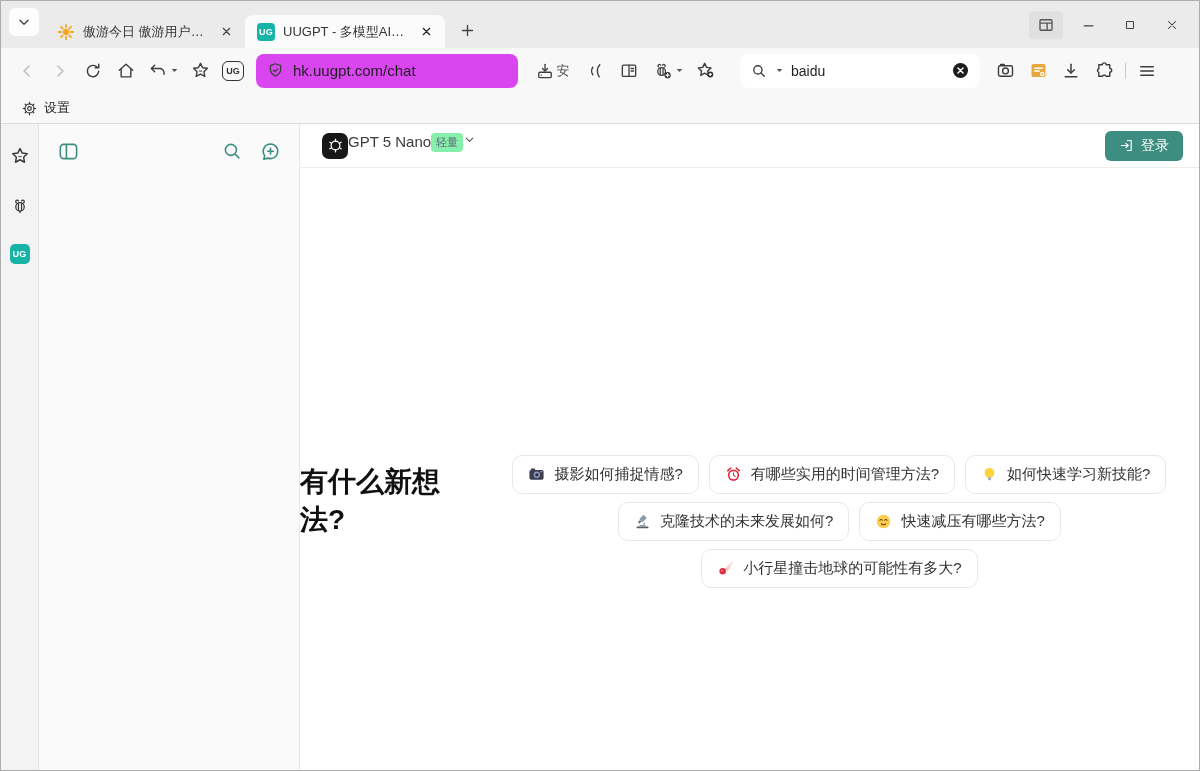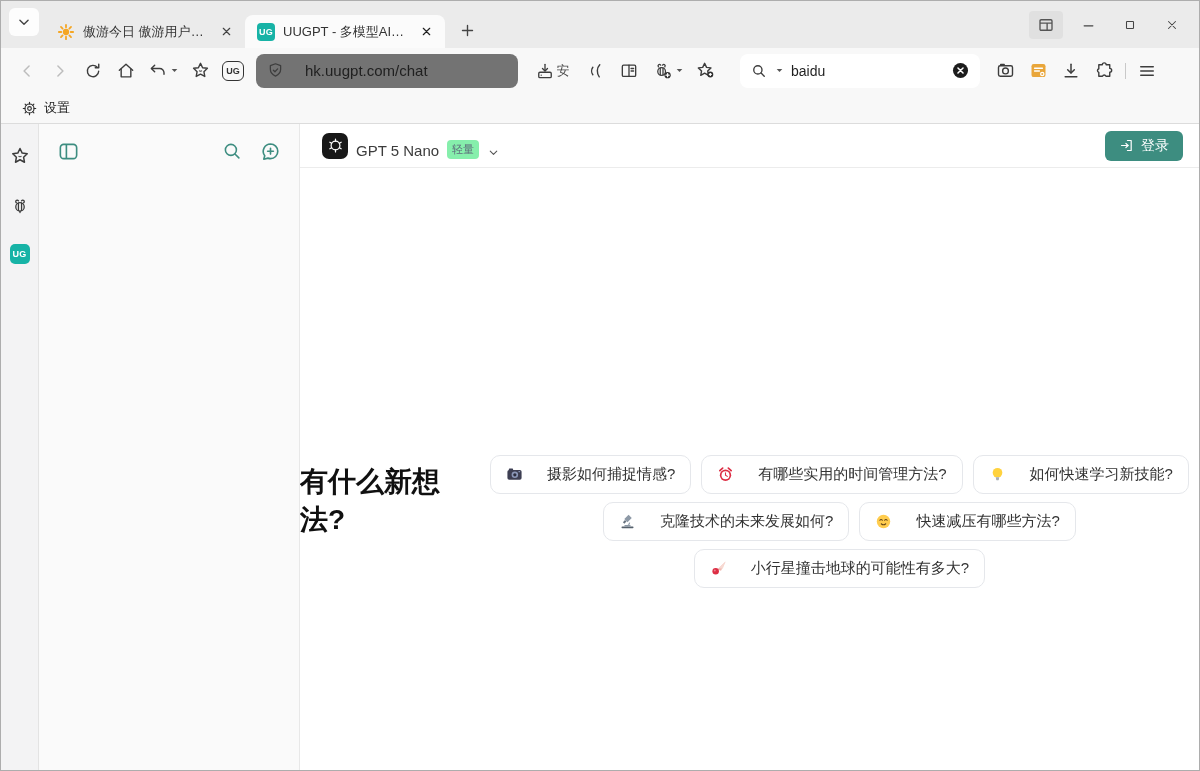--- a/index.html
+++ b/index.html
@@ -21,22 +21,22 @@
   .sun-icon { width:18px; height:18px; flex:0 0 auto; }
   .ug-badge { width:18px; height:18px; border-radius:4px; background:#17b3a6; color:#fff; font-weight:bold;
               font-size:9px; display:flex; align-items:center; justify-content:center; flex:0 0 auto; letter-spacing:.2px; }
   .win-controls { position:absolute; right:10px; top:10px; display:flex; align-items:center; gap:8px; }
   .win-btn { width:34px; height:28px; display:flex; align-items:center; justify-content:center; border-radius:4px; cursor:pointer; }
   .win-btn.split { background:#e0e0e0; }
 
   
   .toolbar { height:45px; background:#f8f8f8; display:flex; align-items:center; padding:0 10px; gap:1px; flex:0 0 auto; }
   .tool-btn { width:32px; height:30px; display:flex; align-items:center; justify-content:center; border-radius:6px; cursor:pointer; flex:0 0 auto; }
-  .addressbar { width:262px; height:34px; background:#737373; border-radius:8px; display:flex; align-items:center;
-                padding:0 10px; gap:20px; margin:0 6px; flex:0 0 auto; }
+  .addressbar { width:262px; height:34px; background:#d946ef; border-radius:8px; display:flex; align-items:center;
+                padding:0 10px; gap:8px; margin:0 6px; flex:0 0 auto; }
   .url-text { font-size:15px; color:#1f1f1f; white-space:nowrap; }
   .dl-safe { display:flex; align-items:center; gap:2px; }
   .dl-safe-label { font-size:13px; color:#4a4a4a; }
   .searchbox { width:240px; height:34px; background:#fff; border-radius:8px; display:flex; align-items:center;
                padding:0 10px; gap:8px; margin:0 8px 0 18px; flex:0 0 auto; }
   .search-value { font-size:14px; color:#1f1f1f; flex:1; }
   .v-divider { width:1px; height:16px; background:#c9c9c9; margin:0 4px; }
 
   
   .bookmarksbar { height:31px; background:#f8f8f8; display:flex; padding-left:12px;
@@ -53,38 +53,38 @@
 
   .chat-sidebar { width:261px; background:#fafafa; border-right:1px solid #e8e8e8; padding:14px 12px 0; flex:0 0 auto; }
   .cs-header { display:flex; align-items:center; padding:0 4px; }
   .cs-btn { width:26px; height:26px; display:flex; align-items:center; justify-content:center; cursor:pointer; border-radius:6px; }
   .cs-spacer { flex:1; }
   .cs-item { margin-top:16px; height:37px; background:#e3e3e6; border-radius:8px; display:flex; align-items:center;
              padding:0 14px; font-size:15px; color:#3a3a3a; cursor:pointer; }
 
   .main { flex:1; display:flex; flex-direction:column; background:#fff; min-width:0; }
   .chat-header { height:44px; display:flex; align-items:center; padding:0 16px; border-bottom:1px solid #ececec; flex:0 0 auto; }
-  .model-select { display:flex; align-items:flex-end; gap:8px; cursor:pointer; padding:4px 6px; border-radius:8px; }
+  .model-select { display:flex; align-items:flex-start; cursor:pointer; padding:4px 6px; border-radius:8px; }
   .openai-logo { width:26px; height:26px; border-radius:7px; background:#181818; display:flex; align-items:center; justify-content:center; }
   .model-name { font-size:15px; color:#3c3c3c; }
   .model-badge { font-size:11px; color:#5e6b7c; background:#86efac; border-radius:4px; padding:2px 5px; }
   .login-btn { margin-left:auto; background:#3d8d80; color:#fff; border:none; border-radius:6px; height:30px;
                padding:0 14px; font-size:14px; display:flex; align-items:center; gap:7px; cursor:pointer;
                font-family:inherit; }
 
   .chat-body { flex:1; display:flex; flex-direction:row; align-items:center; padding-top:104px; overflow:hidden; }
   .heading { font-size:28px; font-weight:bold; color:#101010; margin-bottom:40px; }
   .input-panel { width:722px; height:160px; background:#f6f7f9; border-radius:12px; position:relative; margin-bottom:27px; }
   .input-panel textarea { width:100%; height:100%; background:transparent; border:none; outline:none; resize:none;
                           padding:21px 24px; font-size:17px; color:#333; font-family:inherit; }
   .input-panel textarea::placeholder { color:#9aa3ad; }
   .send-btn { position:absolute; right:28px; bottom:12px; width:30px; height:30px; display:flex; align-items:center;
               justify-content:center; cursor:pointer; }
   .chips { width:740px; display:flex; flex-wrap:wrap; justify-content:center; gap:8px 10px; }
-  .chip { display:inline-flex; align-items:center; gap:24px; background:#fff; border:1px solid #e5e7eb; border-radius:10px;
+  .chip { display:inline-flex; align-items:center; gap:9px; background:#fff; border:1px solid #e5e7eb; border-radius:10px;
           padding:9px 15px; font-size:15px; color:#333; cursor:pointer; white-space:nowrap; }
   .chip-icon { width:17px; height:17px; flex:0 0 auto; }
   svg { display:block; }
 </style>
 </head>
 <body>
 
 <div class="window">
 
   <div class="tabstrip">

